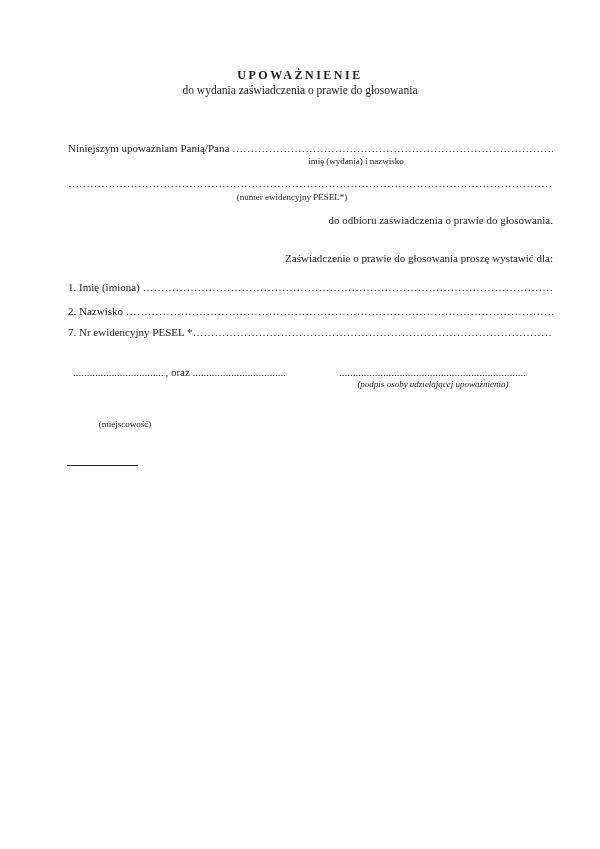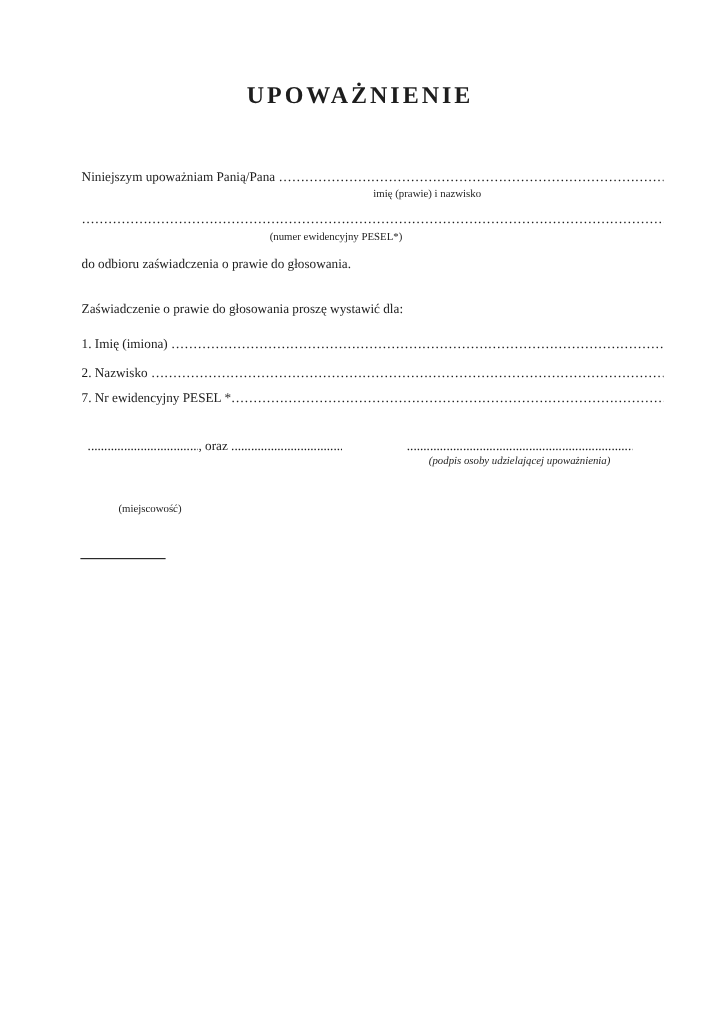--- a/index.html
+++ b/index.html
@@ -5,39 +5,39 @@
   html,body { margin:0; padding:0; background:#ffffff; }
   .page {
     position:relative;
     width:600px; height:849px;
     background:#ffffff;
     font-family:"Liberation Serif", serif;
     color:#1d1d1d;
     overflow:hidden;
   }
   .header { position:absolute; left:0; right:0; top:69px; text-align:center; }
-  .title { font-size:20px; font-weight:bold; letter-spacing:2.5px; line-height:1.1; }
+  .title { font-size:12px; font-weight:bold; letter-spacing:2.5px; line-height:1.1; }
   .subtitle { font-size:11.5px; margin-top:2px; }
 
   .row {
     position:absolute; left:68px; width:485px;
     font-size:11px; line-height:1.2;
-    display:flex; align-items:baseline; white-space:pre;
+    display:flex; align-items:baseline; white-space:pre;text-align:right;
   }
   .plain { display:block; white-space:normal; }
   .dotfill {
     flex:1 1 auto; overflow:hidden; white-space:nowrap;
     min-width:0;
   }
   .caption {
     position:absolute; font-size:9px; line-height:1.15;
     text-align:center; color:#1d1d1d;
   }
   .cap-name   { top:156px; left:296px; width:120px; }
-  .cap-pesel  { top:192px; left:220px; width:120px; }
+  .cap-pesel  { top:192px; left:232px; width:120px; }
   .cap-place  { top:379px; left:85px;  width:80px;margin-top:40px; }
   .cap-sign   { top:379px; left:343px; width:180px;font-style:italic; }
 
   .row-intro   { top:142px; }
   .row-pesel   { top:177px; }
   .row-receipt { top:214px; }
   .row-heading { top:252px; }
   .row-item1   { top:281px; }
   .row-item2   { top:305px; }
   .row-item3   { top:326px; }
@@ -54,26 +54,27 @@
     font-size:9.5px; line-height:13px; text-align:justify;
   }
 </style>
 </head>
 <body>
 
 <div class="page">
 
   <div class="header">
     <div class="title">UPOWAŻNIENIE</div>
+    <div class="subtitle">do wydania zaświadczenia o prawie do głosowania</div>
   </div>
 
   <div class="row row-intro">
     <span>Niniejszym upoważniam Panią/Pana </span><span class="dotfill">………………………………………………………………………………………………………………………………………………</span>
   </div>
-  <div class="caption cap-name">imię (prawie) i nazwisko</div>
+  <div class="caption cap-name">imię (wydania) i nazwisko</div>
 
   <div class="row row-pesel">
     <span class="dotfill">………………………………………………………………………………………………………………………………………………………………</span>
   </div>
   <div class="caption cap-pesel">(numer ewidencyjny PESEL*)</div>
 
   <div class="row row-receipt plain">do odbioru zaświadczenia o prawie do głosowania.</div>
 
   <div class="row row-heading plain">Zaświadczenie o prawie do głosowania proszę wystawić dla:</div>
 

